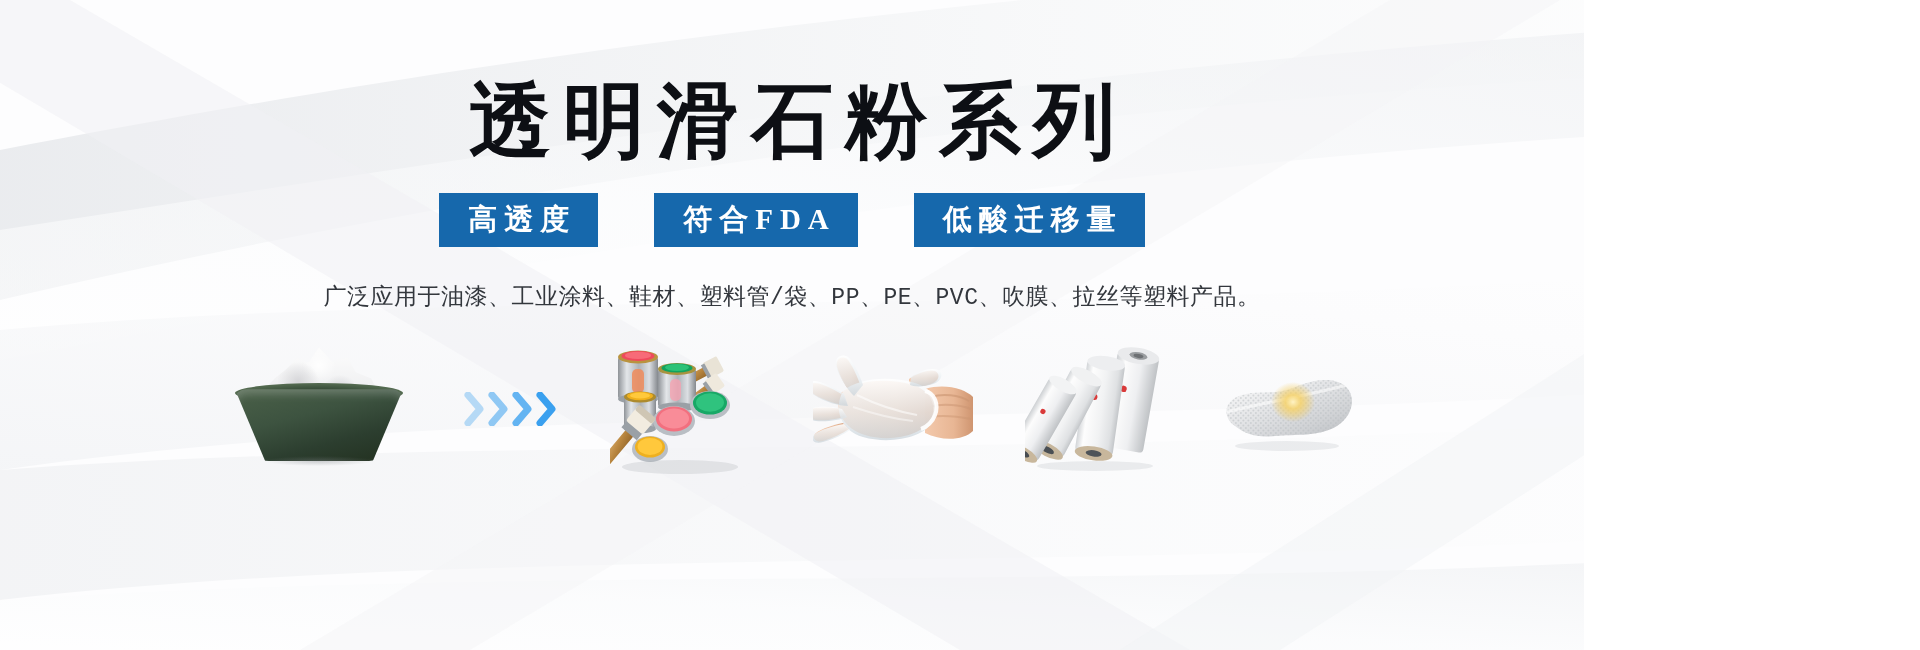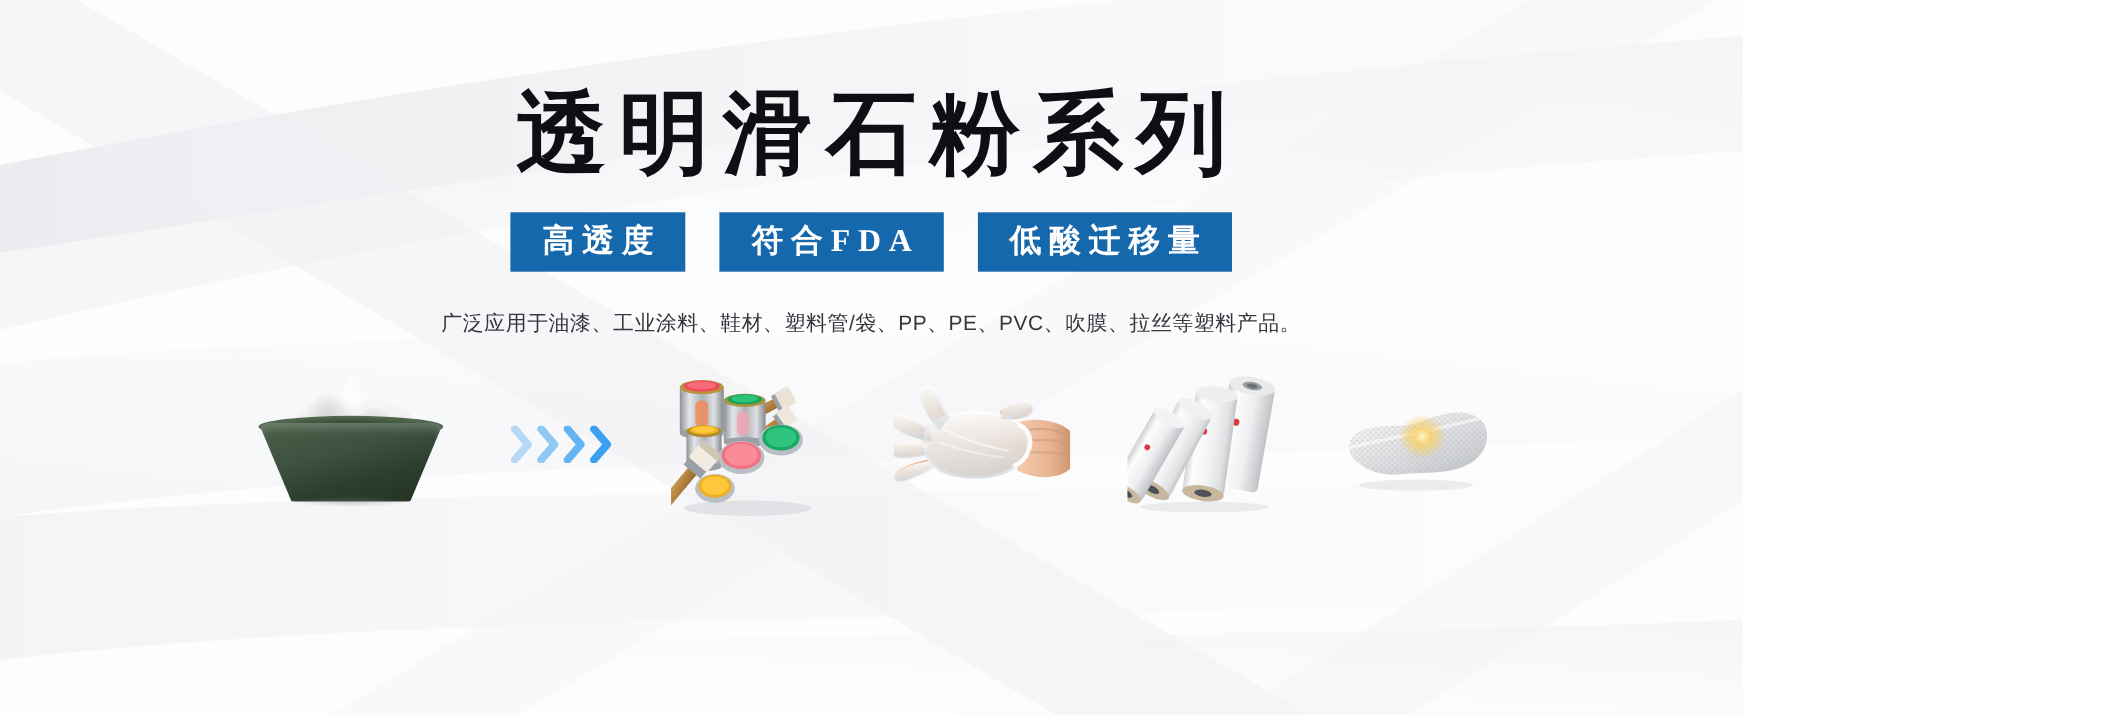--- a/index.html
+++ b/index.html
@@ -35,43 +35,43 @@
     color: #0d0f14;
     font-family: "Liberation Serif", "DejaVu Serif", serif;
     text-shadow: 0 1px 0 rgba(255,255,255,.6);
     white-space: nowrap;
   }
 
   .badges {
     margin-top: 26px;
     display: flex;
     align-items: center;
-    gap: 31px;
+    gap: 56px;
     justify-content: flex-end;
   }
   .badge {
     background: #1668ac;
     color: #ffffff;
     font-size: 29px;
     font-weight: 700;
     letter-spacing: 7px;
     text-indent: 7px;
     padding: 9px 22px 11px 22px;
     line-height: 1.18;
     white-space: nowrap;
     font-family: "Liberation Serif", "DejaVu Serif", serif;
   }
 
   .subtitle {
     margin-top: 34px;
-    font-size: 19px;
+    font-size: 23px;
     letter-spacing: 0.5px;
     color: #33373d;
     white-space: nowrap;
-    font-family: Liberation Sans, sans-serif;
+    font-family: Liberation Mono, monospace;
   }
 
   
   .strip {
     margin-top: 22px;
     width: 1130px;
     height: 150px;
     display: flex;
     align-items: center;
     justify-content: space-between;

